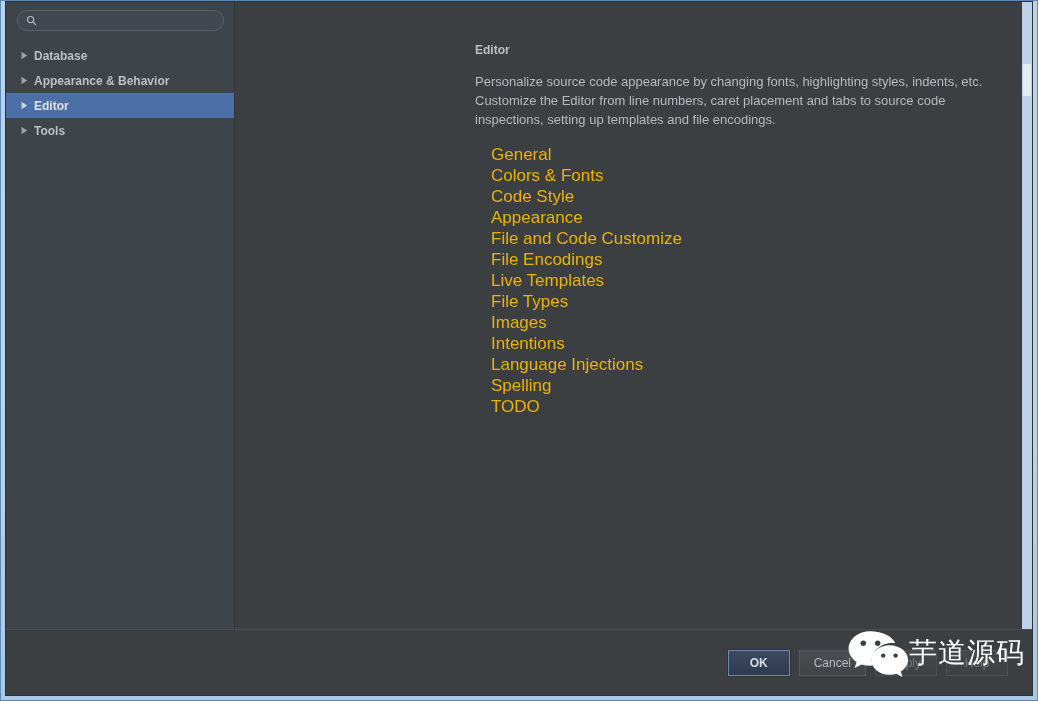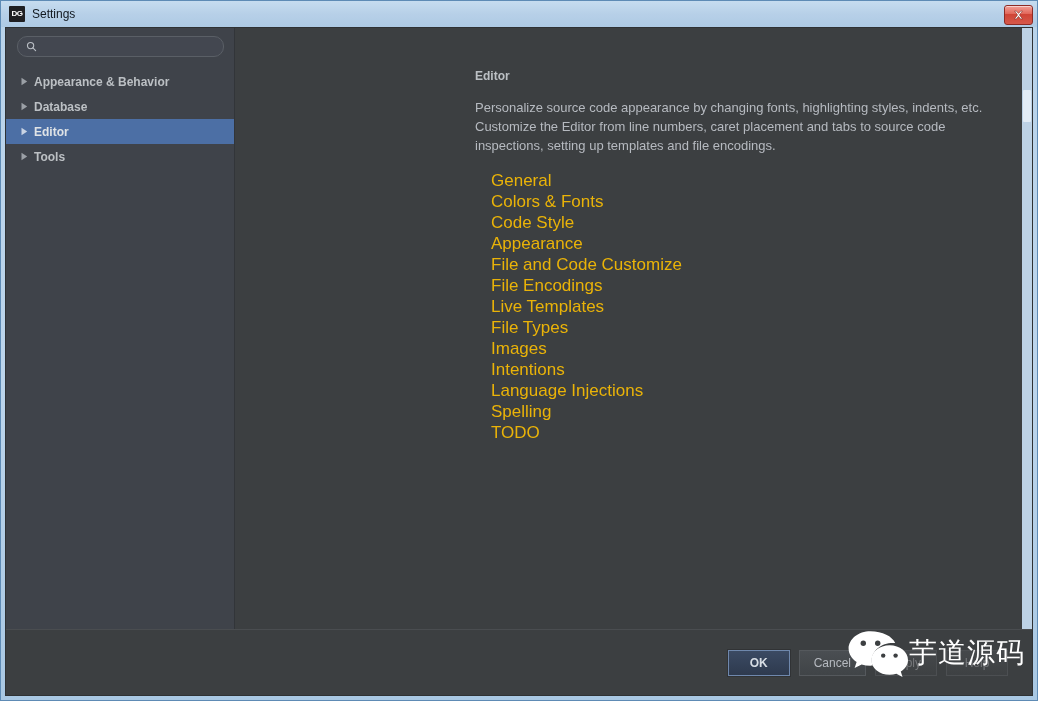--- a/index.html
+++ b/index.html
@@ -296,31 +296,20 @@
     font-family: "DejaVu Sans", sans-serif;
     line-height: 1;
     letter-spacing: 1px;
   }
 </style>
 </head>
 <body>
 
 <div id="window">
 
-  <div id="titlebar">
-    <div id="app-icon">
-      <span>DG</span>
-    </div>
-    <div id="title-text">Settings</div>
-    <div id="close-button">
-      <svg width="11" height="10" viewBox="0 0 11 10">
-        <path d="M1.6 1.1 L3.3 1.1 L5.5 3.4 L7.7 1.1 L9.4 1.1 L6.4 4.9 L9.5 8.9 L7.7 8.9 L5.5 6.4 L3.3 8.9 L1.5 8.9 L4.6 4.9 Z" fill="#ffffff" stroke="#6e1c17" stroke-width="0.5"></path>
-      </svg>
-    </div>
-  </div>
 
   <div id="dialog-body">
 
     <div id="panes">
 
       <div id="sidebar">
         <div id="search-wrap">
           <div id="search-box">
             <svg width="11" height="11" viewBox="0 0 12 12">
               <circle cx="5" cy="5" r="3.4" fill="none" stroke="#b9bec4" stroke-width="1.2"></circle>
@@ -329,29 +318,29 @@
             <input id="search-input" type="text" placeholder="" style="">
           </div>
         </div>
         <div id="tree">
             <div class="tree-item">
               <div class="tree-arrow">
                 <svg width="9" height="9" viewBox="0 0 9 9">
                   <path d="M1.5 0.8 L7.2 4.5 L1.5 8.2 Z" fill="#9ba0a6"></path>
                 </svg>
               </div>
-              <span class="tree-label">Appearance &amp; Behavior</span>
+              <span class="tree-label">Database</span>
             </div>
             <div class="tree-item">
               <div class="tree-arrow">
                 <svg width="9" height="9" viewBox="0 0 9 9">
                   <path d="M1.5 0.8 L7.2 4.5 L1.5 8.2 Z" fill="#9ba0a6"></path>
                 </svg>
               </div>
-              <span class="tree-label">Database</span>
+              <span class="tree-label">Appearance &amp; Behavior</span>
             </div>
             <div class="tree-item selected">
               <div class="tree-arrow">
                 <svg width="9" height="9" viewBox="0 0 9 9">
                   <path d="M1.5 0.8 L7.2 4.5 L1.5 8.2 Z" fill="#c9d4e4"></path>
                 </svg>
               </div>
               <span class="tree-label">Editor</span>
             </div>
             <div class="tree-item">

